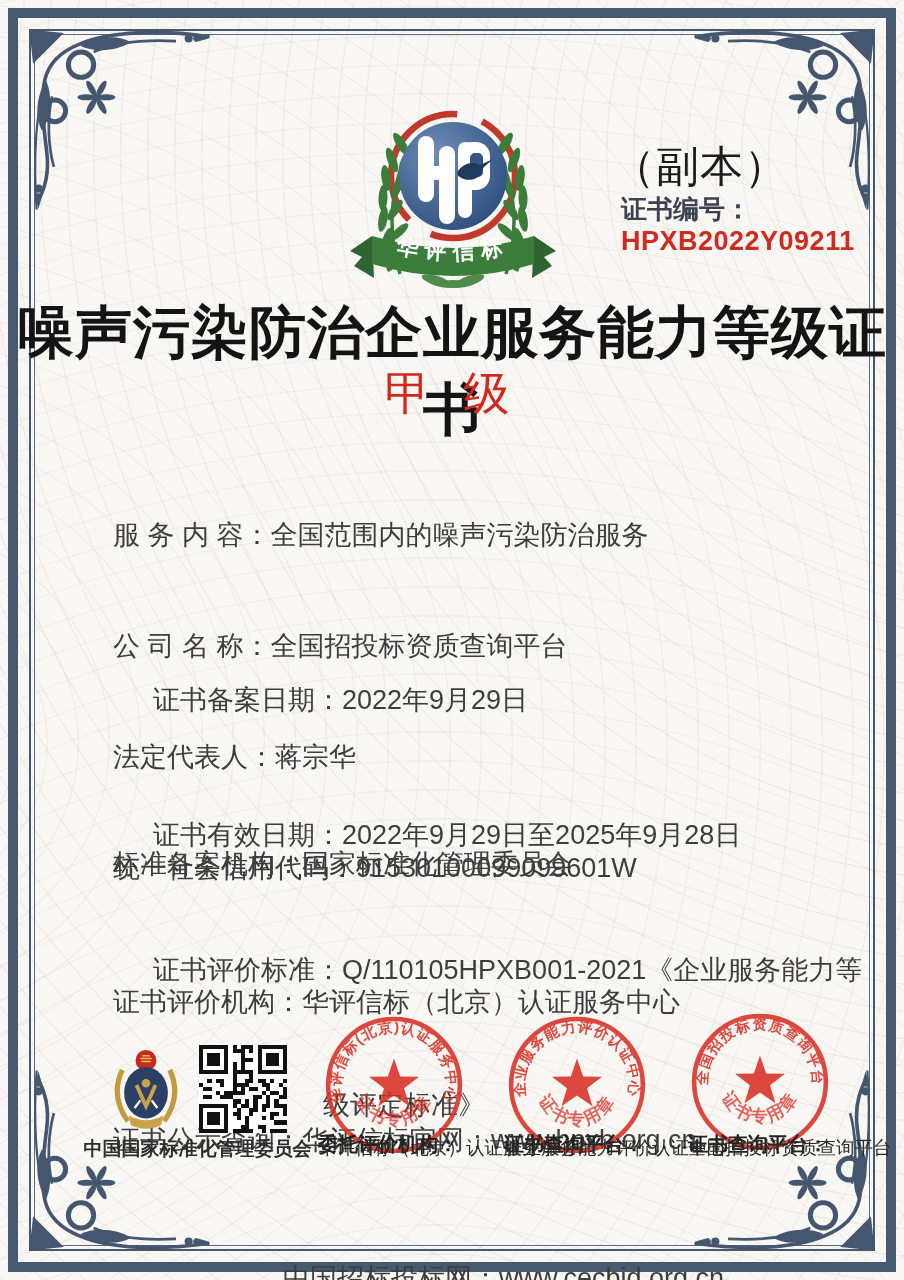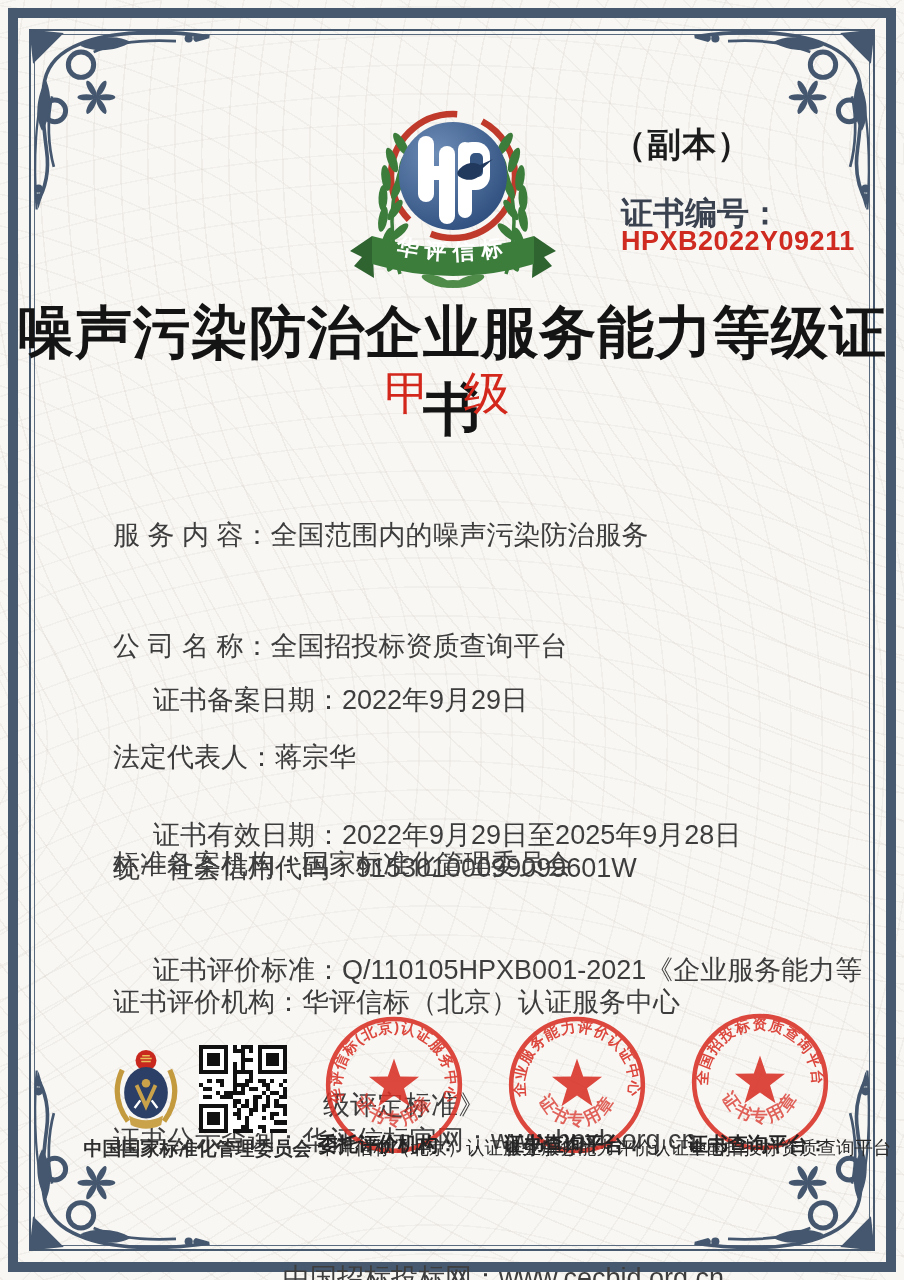--- a/index.html
+++ b/index.html
@@ -15,22 +15,22 @@
   .frame-outer{position:absolute;inset:8px;border:10px solid #47596f;pointer-events:none;}
   .frame-mid{position:absolute;inset:29px;border:2px solid #47596f;pointer-events:none;}
   .frame-inner{position:absolute;inset:34px;border:1px solid #5a6b80;pointer-events:none;}
   .corner{position:absolute;width:190px;height:190px;color:#44576e;}
   .corner.tl{top:24px;left:24px;}
   .corner.tr{top:24px;right:24px;transform:scaleX(-1);}
   .corner.bl{bottom:24px;left:24px;transform:scaleY(-1);}
   .corner.br{bottom:24px;right:24px;transform:scale(-1,-1);}
   
   .logo{position:absolute;left:342px;top:88px;width:222px;height:200px;}
-  .copy-label{position:absolute;left:612px;top:122px;font-size:34px;font-weight:bold;color:#1c1c1c;letter-spacing:1px;}
-  .certno-label{position:absolute;left:621px;top:192px;font-size:32px;font-weight:bold;color:#3a4250;}
+  .copy-label{position:absolute;left:612px;top:138px;font-size:43px;font-weight:normal;color:#1c1c1c;letter-spacing:1px;}
+  .certno-label{position:absolute;left:621px;top:192px;font-size:26px;font-weight:bold;color:#3a4250;}
   .certno-value{position:absolute;left:621px;top:226px;font-size:27px;font-weight:bold;color:#cf2b21;letter-spacing:.5px;}
   
   .title{position:absolute;left:0;top:295px;width:100%;text-align:center;font-size:57px;font-weight:900;color:#141414;letter-spacing:1px;}
   .grade{position:absolute;left:0;top:363px;width:100%;text-align:center;font-size:46px;font-weight:400;color:#d3271c;letter-spacing:10px;}
   
   .blk{position:absolute;left:113px;color:#3d3d3d;font-weight:normal;white-space:pre;}
   .blk .ln{display:block;}
   .blk1{top:443px;font-size:27px;line-height:37px;}
   .blk2{top:588px;font-size:27px;line-height:45px;margin-left:40px;}
   .blk3{top:749px;font-size:27px;line-height:46px;}

